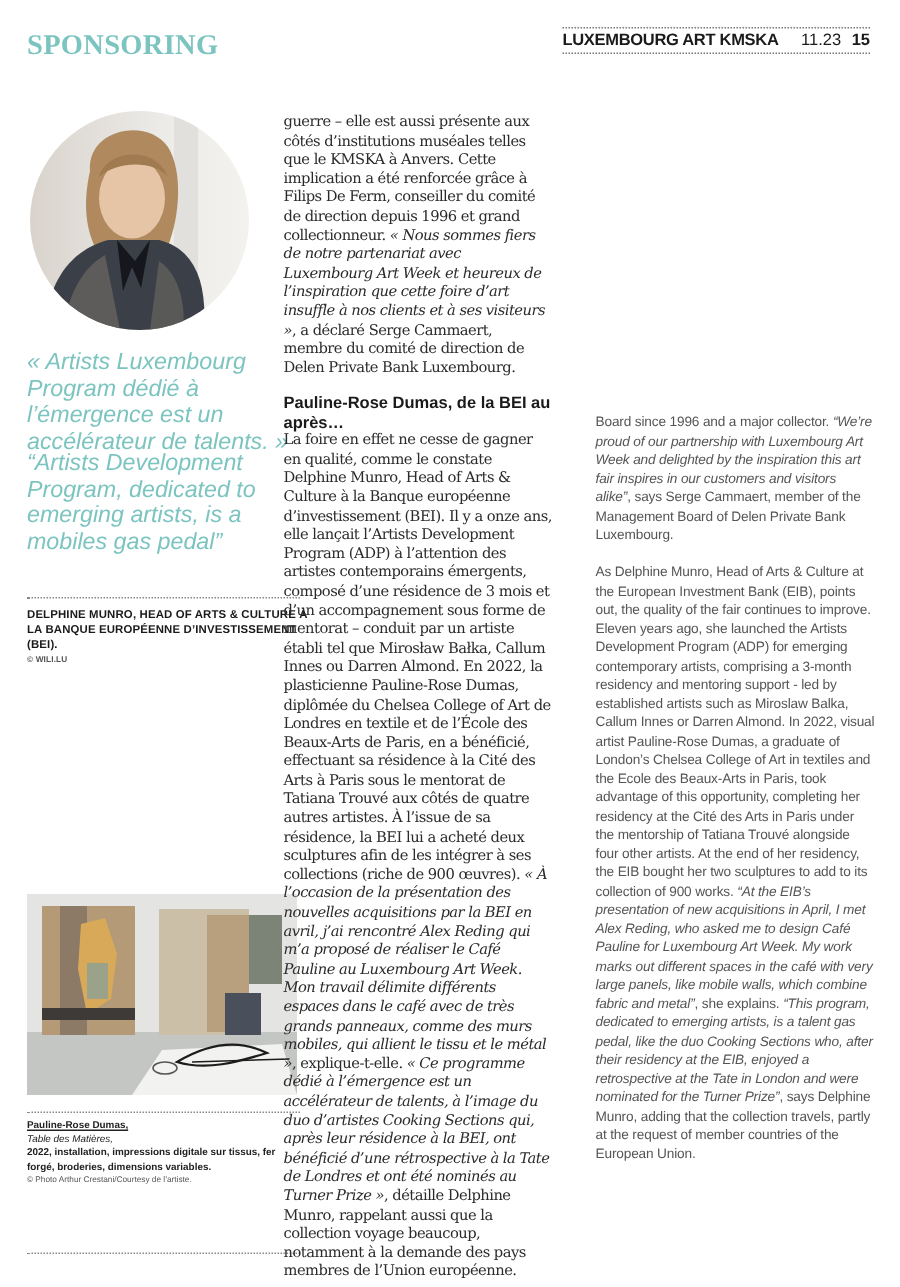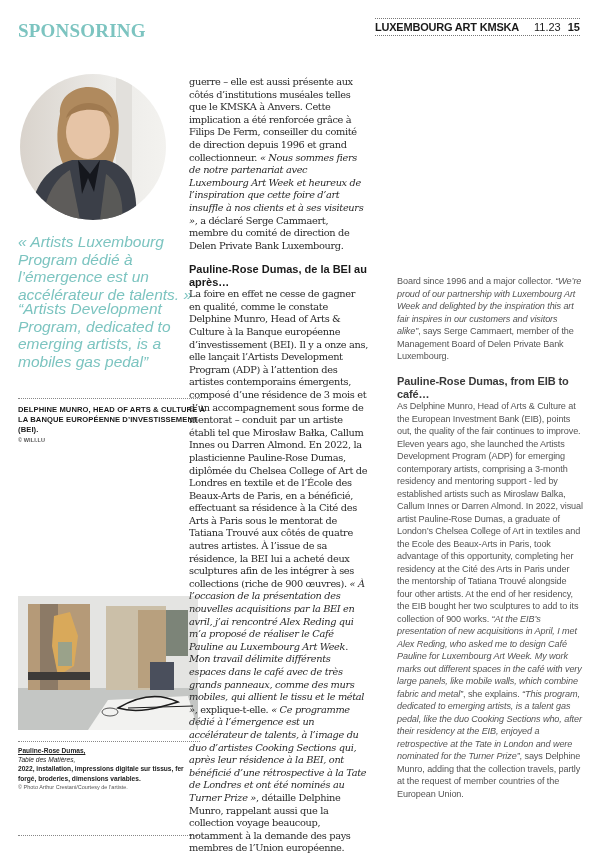--- a/index.html
+++ b/index.html
@@ -113,15 +113,14 @@
 </div>
 <div class="abs col-mid mid-body">
   <div class="subhead">Pauline-Rose Dumas, de la BEI au après…</div>
   <p><span>La foire en effet ne cesse de gagner en qualité, comme le constate Delphine Munro, Head of Arts &amp; Culture à la Banque européenne d’investissement (BEI). Il y a onze ans, elle lançait l’Artists Development Program (ADP) à l’attention des artistes contemporains émergents, composé d’une résidence de 3 mois et d’un accompagnement sous forme de mentorat – conduit par un artiste établi tel que Mirosław Bałka, Callum Innes ou Darren Almond. En 2022, la plasticienne Pauline-Rose Dumas, diplômée du Chelsea College of Art de Londres en textile et de l’École des Beaux-Arts de Paris, en a bénéficié, effectuant sa résidence à la Cité des Arts à Paris sous le mentorat de Tatiana Trouvé aux côtés de quatre autres artistes. À l’issue de sa résidence, la BEI lui a acheté deux sculptures afin de les intégrer à ses collections (riche de 900 œuvres). </span><em>« À l’occasion de la présentation des nouvelles acquisitions par la BEI en avril, j’ai rencontré Alex Reding qui m’a proposé de réaliser le Café Pauline au Luxembourg Art Week. Mon travail délimite différents espaces dans le café avec de très grands panneaux, comme des murs mobiles, qui allient le tissu et le métal »</em><span>, explique-t-elle. </span><em>« Ce programme dédié à l’émergence est un accélérateur de talents, à l’image du duo d’artistes Cooking Sections qui, après leur résidence à la BEI, ont bénéficié d’une rétrospective à la Tate de Londres et ont été nominés au Turner Prize »</em><span>, détaille Delphine Munro, rappelant aussi que la collection voyage beaucoup, notamment à la demande des pays membres de l’Union européenne.</span></p>
 </div>
 
 <div class="abs col-right right-top">
   <p><span>Board since 1996 and a major collector. </span><em>“We’re proud of our partnership with Luxembourg Art Week and delighted by the inspiration this art fair inspires in our customers and visitors alike”</em><span>, says Serge Cammaert, member of the Management Board of Delen Private Bank Luxembourg.</span></p>
 </div>
 <div class="abs col-right right-body">
-  <div class="subhead-en">Pauline-Rose Dumas, from EIB to café…</div>
   <p><span>As Delphine Munro, Head of Arts &amp; Culture at the European Investment Bank (EIB), points out, the quality of the fair continues to improve. Eleven years ago, she launched the Artists Development Program (ADP) for emerging contemporary artists, comprising a 3-month residency and mentoring support - led by established artists such as Miroslaw Balka, Callum Innes or Darren Almond. In 2022, visual artist Pauline-Rose Dumas, a graduate of London’s Chelsea College of Art in textiles and the Ecole des Beaux-Arts in Paris, took advantage of this opportunity, completing her residency at the Cité des Arts in Paris under the mentorship of Tatiana Trouvé alongside four other artists. At the end of her residency, the EIB bought her two sculptures to add to its collection of 900 works. </span><em>“At the EIB’s presentation of new acquisitions in April, I met Alex Reding, who asked me to design Café Pauline for Luxembourg Art Week. My work marks out different spaces in the café with very large panels, like mobile walls, which combine fabric and metal”</em><span>, she explains. </span><em>“This program, dedicated to emerging artists, is a talent gas pedal, like the duo Cooking Sections who, after their residency at the EIB, enjoyed a retrospective at the Tate in London and were nominated for the Turner Prize”</em><span>, says Delphine Munro, adding that the collection travels, partly at the request of member countries of the European Union.</span></p>
 </div>
 
 </body></html>

